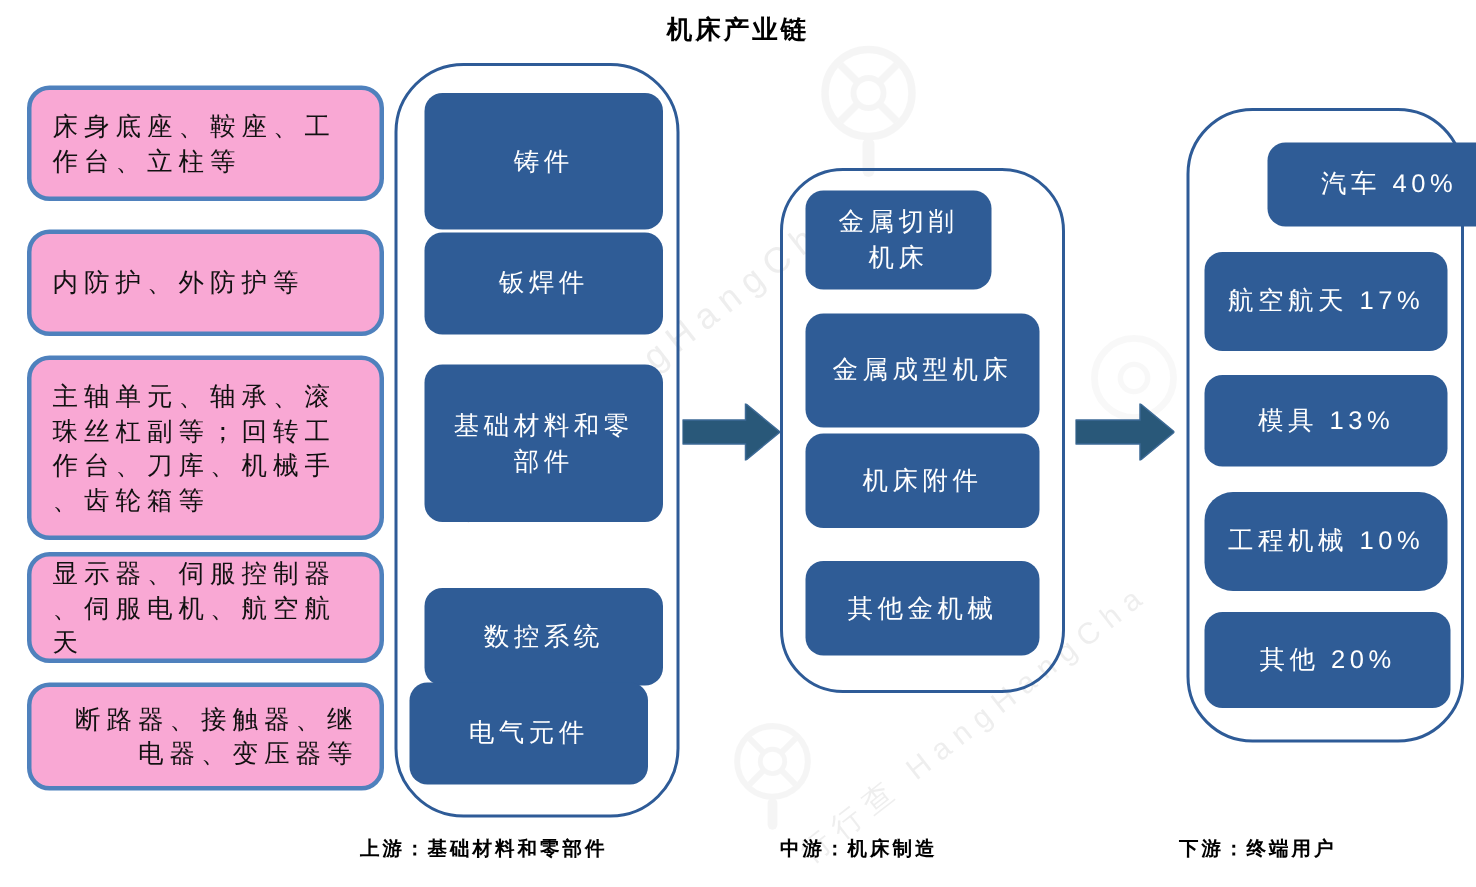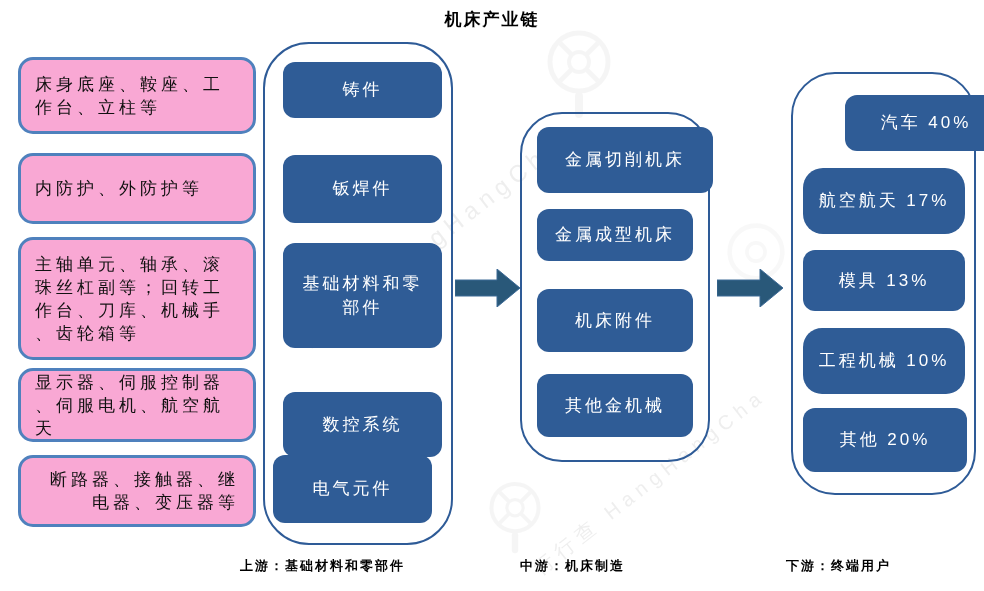--- a/index.html
+++ b/index.html
@@ -73,43 +73,43 @@
 
   <div class="title">机床产业链</div>
 
   <div class="input-box" style="top:57px;height:77px;">床身底座、鞍座、工作台、立柱等</div>
   <div class="input-box" style="top:153px;height:71px;">内防护、外防护等</div>
   <div class="input-box" style="top:237px;height:123px;">主轴单元、轴承、滚珠丝杠副等；回转工作台、刀库、机械手、齿轮箱等</div>
   <div class="input-box" style="top:368px;height:74px;">显示器、伺服控制器、伺服电机、航空航天</div>
   <div class="input-box" style="top:455px;height:72px;text-align:right;">断路器、接触器、继电器、变压器等</div>
 
   <div class="pillar" style="left:263px;top:42px;width:190px;height:503px;"></div>
-  <div class="dark-box" style="left:283px;top:62px;width:159px;height:56px;">铸件</div>
+  <div class="dark-box" style="left:283px;top:62px;width:159px;height:91px;">铸件</div>
   <div class="dark-box" style="left:283px;top:155px;width:159px;height:68px;">钣焊件</div>
   <div class="dark-box" style="left:283px;top:243px;width:159px;height:105px;">基础材料和零部件</div>
   <div class="dark-box" style="left:283px;top:392px;width:159px;height:65px;">数控系统</div>
   <div class="dark-box" style="left:273px;top:455px;width:159px;height:68px;">电气元件</div>
 
   <svg class="arrow" style="left:455px;top:269px;" width="65" height="38" viewBox="0 0 65 38">
     <polygon points="0,11 42,11 42,0 65,19 42,38 42,27 0,27" fill="#295879" stroke="#3d6a96" stroke-width="1"></polygon>
   </svg>
 
   <div class="pillar" style="left:520px;top:112px;width:190px;height:350px;border-radius:42px;"></div>
-  <div class="dark-box" style="left:537px;top:127px;width:176px;height:66px;">金属切削机床</div>
-  <div class="dark-box" style="left:537px;top:209px;width:156px;height:52px;">金属成型机床</div>
+  <div class="dark-box" style="left:537px;top:127px;width:124px;height:66px;">金属切削机床</div>
+  <div class="dark-box" style="left:537px;top:209px;width:156px;height:76px;">金属成型机床</div>
   <div class="dark-box" style="left:537px;top:289px;width:156px;height:63px;">机床附件</div>
   <div class="dark-box" style="left:537px;top:374px;width:156px;height:63px;">其他金机械</div>
 
   <svg class="arrow" style="left:717px;top:269px;" width="66" height="38" viewBox="0 0 66 38">
     <polygon points="0,11 43,11 43,0 66,19 43,38 43,27 0,27" fill="#295879" stroke="#3d6a96" stroke-width="1"></polygon>
   </svg>
 
   <div class="pillar" style="left:791px;top:72px;width:185px;height:423px;border-radius:44px;"></div>
   <div class="dark-box" style="left:845px;top:95px;width:162px;height:56px;">汽车 40%</div>
-  <div class="dark-box" style="left:803px;top:168px;width:162px;height:66px;border-radius:20px;">航空航天 17%</div>
+  <div class="dark-box" style="left:803px;top:168px;width:162px;height:66px;">航空航天 17%</div>
   <div class="dark-box" style="left:803px;top:250px;width:162px;height:61px;">模具 13%</div>
   <div class="dark-box" style="left:803px;top:328px;width:162px;height:66px;border-radius:19px;">工程机械 10%</div>
   <div class="dark-box" style="left:803px;top:408px;width:164px;height:64px;">其他 20%</div>
 
   <div class="stage-label" style="left:240px;top:557px;width:300px;">上游：基础材料和零部件</div>
   <div class="stage-label" style="left:520px;top:557px;width:190px;">中游：机床制造</div>
   <div class="stage-label" style="left:786px;top:557px;width:195px;">下游：终端用户</div>
 
 </div>
 

